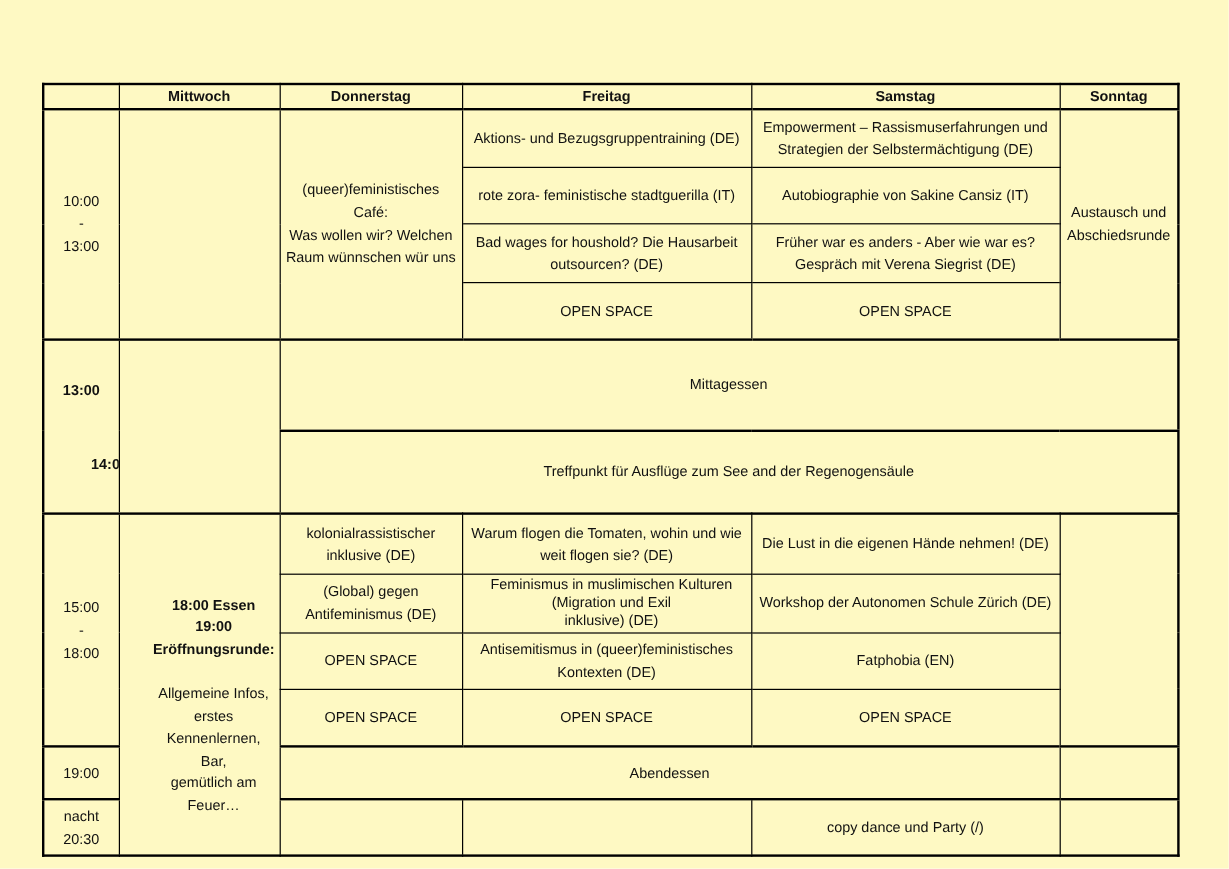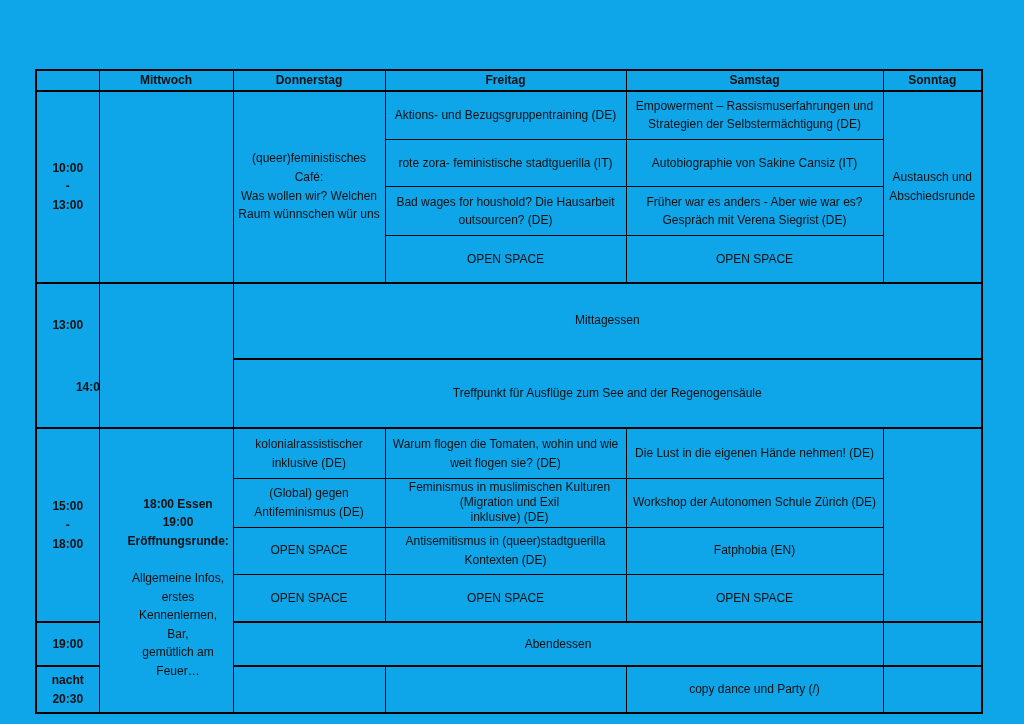--- a/index.html
+++ b/index.html
@@ -7,21 +7,21 @@
     padding: 0;
     width: 1024px;
     height: 724px;
     background: #ffffff;
     overflow: hidden;
   }
   #page {
     position: relative;
     width: 1024px;
     height: 724px;
-    background: #0ea5e9;
+    background: #fef9c3;
   }
   table.schedule {
     position: absolute;
     left: 35px;
     top: 69px;
     width: 946px;
     border-collapse: collapse;
     table-layout: fixed;
     border: 2px solid #000;
     font-family: "Liberation Sans", sans-serif;
@@ -33,21 +33,21 @@
     text-align: center;
     vertical-align: middle;
     padding: 1px 4px;
     white-space: pre-line;
     line-height: 1.55;
     overflow: hidden;
     font-weight: 400;
   }
   th { font-weight: 700; padding: 0 4px; }
   .bb { border-bottom: 2px solid #000; }
-  .time { font-weight: 700; }
+  .time { font-weight: 400; }
   .tight { line-height: 1.27; padding-left: 12px; }
   .split-cell { padding: 0; }
   .split-cell .half {
     display: flex;
     align-items: center;
     justify-content: center;
     font-weight: 700;
   }
   .half-top { height: 46px; }
   .half-bottom { height: 42px; padding-left: 47px; }
@@ -144,21 +144,21 @@
     <tr style="height:48px">
       <td>(Global) gegen
 Antifeminismus (DE)</td>
       <td class="tight">Feminismus in muslimischen Kulturen
 (Migration und Exil
 inklusive) (DE)</td>
       <td>Workshop der Autonomen Schule Zürich (DE)</td>
     </tr>
     <tr style="height:47px">
       <td>OPEN SPACE</td>
-      <td>Antisemitismus  in (queer)stadtguerilla
+      <td>Antisemitismus  in (queer)feministisches
 Kontexten (DE)</td>
       <td>Fatphobia (EN)</td>
     </tr>
     <tr style="height:48px">
       <td class="bb">OPEN SPACE</td>
       <td class="bb">OPEN SPACE</td>
       <td class="bb">OPEN SPACE</td>
     </tr>
 
     <tr style="height:44px">

